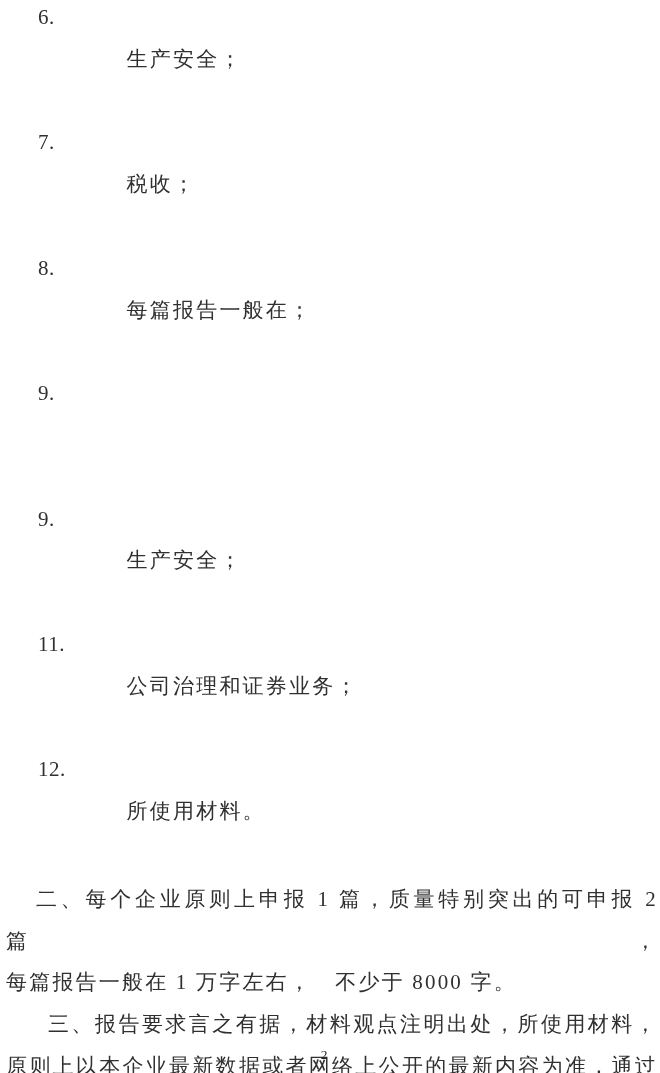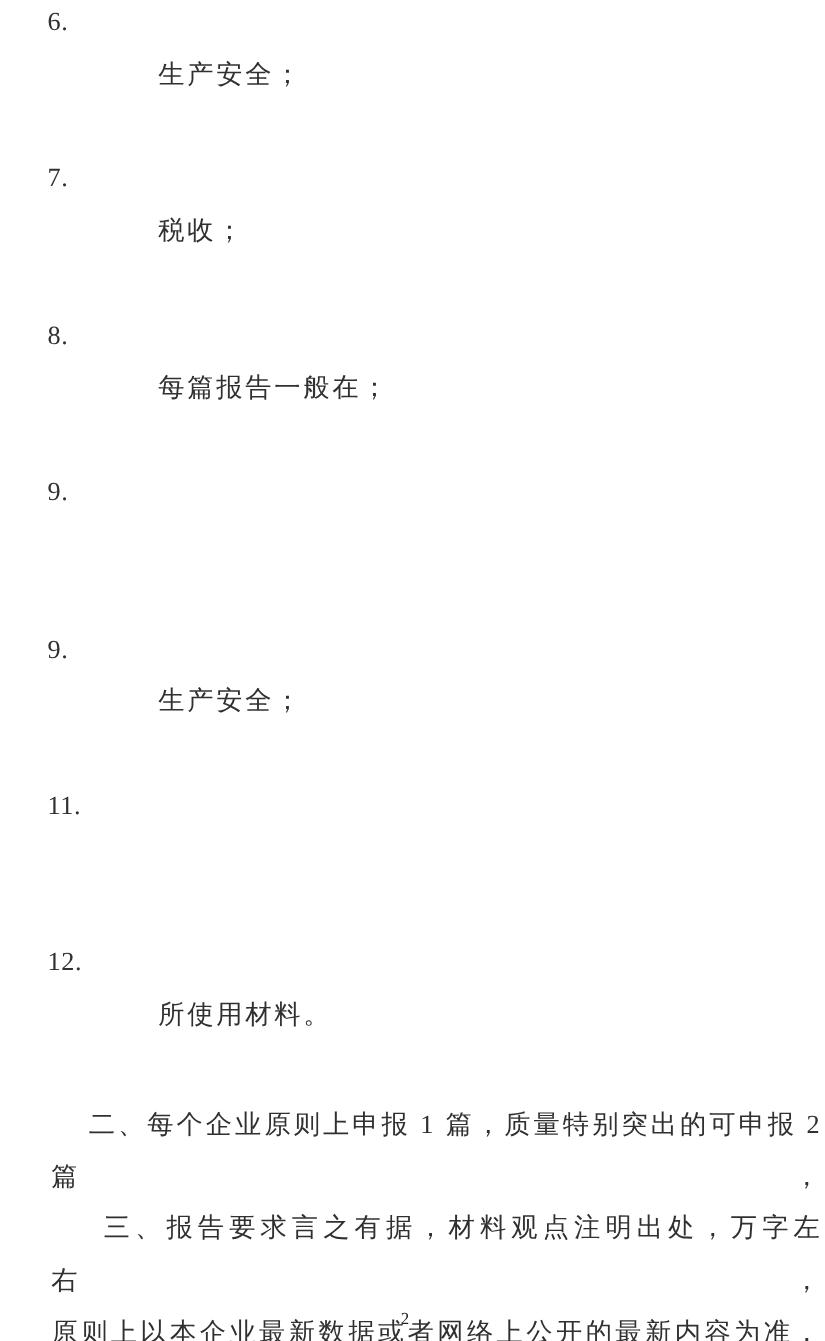--- a/index.html
+++ b/index.html
@@ -31,21 +31,21 @@
   }
   
   .list .line { position: relative; padding-left: 61px; }
   .list .num {
     position: absolute;
     left: 32px;
     top: 0;
     letter-spacing: 0.5px;
   }
   
-  .j { text-align: justify; text-align-last: justify; margin-left: 35px; }
+  .j { text-align: justify; text-align-last: justify; }
   .paras { margin-top: 4px; }
   .footer {
     position: absolute;
     top: 1046px;
     left: 0;
     right: 12px;
     text-align: center;
     font-size: 13.5px;
     line-height: 17px;
     letter-spacing: 0;
@@ -68,35 +68,36 @@
       <div class="line">
         <span class="num">8.</span><span>每篇报告一般在；</span>
       </div>
       <div class="line">
         <span class="num">9.</span>
       </div>
       <div class="line">
         <span class="num">9.</span><span>生产安全；</span>
       </div>
       <div class="line">
-        <span class="num">11.</span>
+        <span class="num">11.</span><span>公司治理和证券业务；</span>
       </div>
       <div class="line">
         <span class="num">12.</span><span>所使用材料。</span>
       </div>
     </div>
 
     <div class="paras">
 
       <div>
         <div class="line j" style="text-indent:30px">二、每个企业原则上申报 1 篇，质量特别突出的可申报 2 篇，</div>
+        <div class="line">每篇报告一般在 1 万字左右，　不少于 8000 字。</div>
       </div>
 
       <div>
-        <div class="line j" style="text-indent:42px">三、报告要求言之有据，材料观点注明出处，万字左右，</div>
+        <div class="line j" style="text-indent:42px">三、报告要求言之有据，材料观点注明出处，所使用材料，</div>
         <div class="line j">原则上以本企业最新数据或者网络上公开的最新内容为准，通过</div>
 
       </div>
 
     </div>
 
   </div>
 
   <div class="footer">2</div>
 </div>

